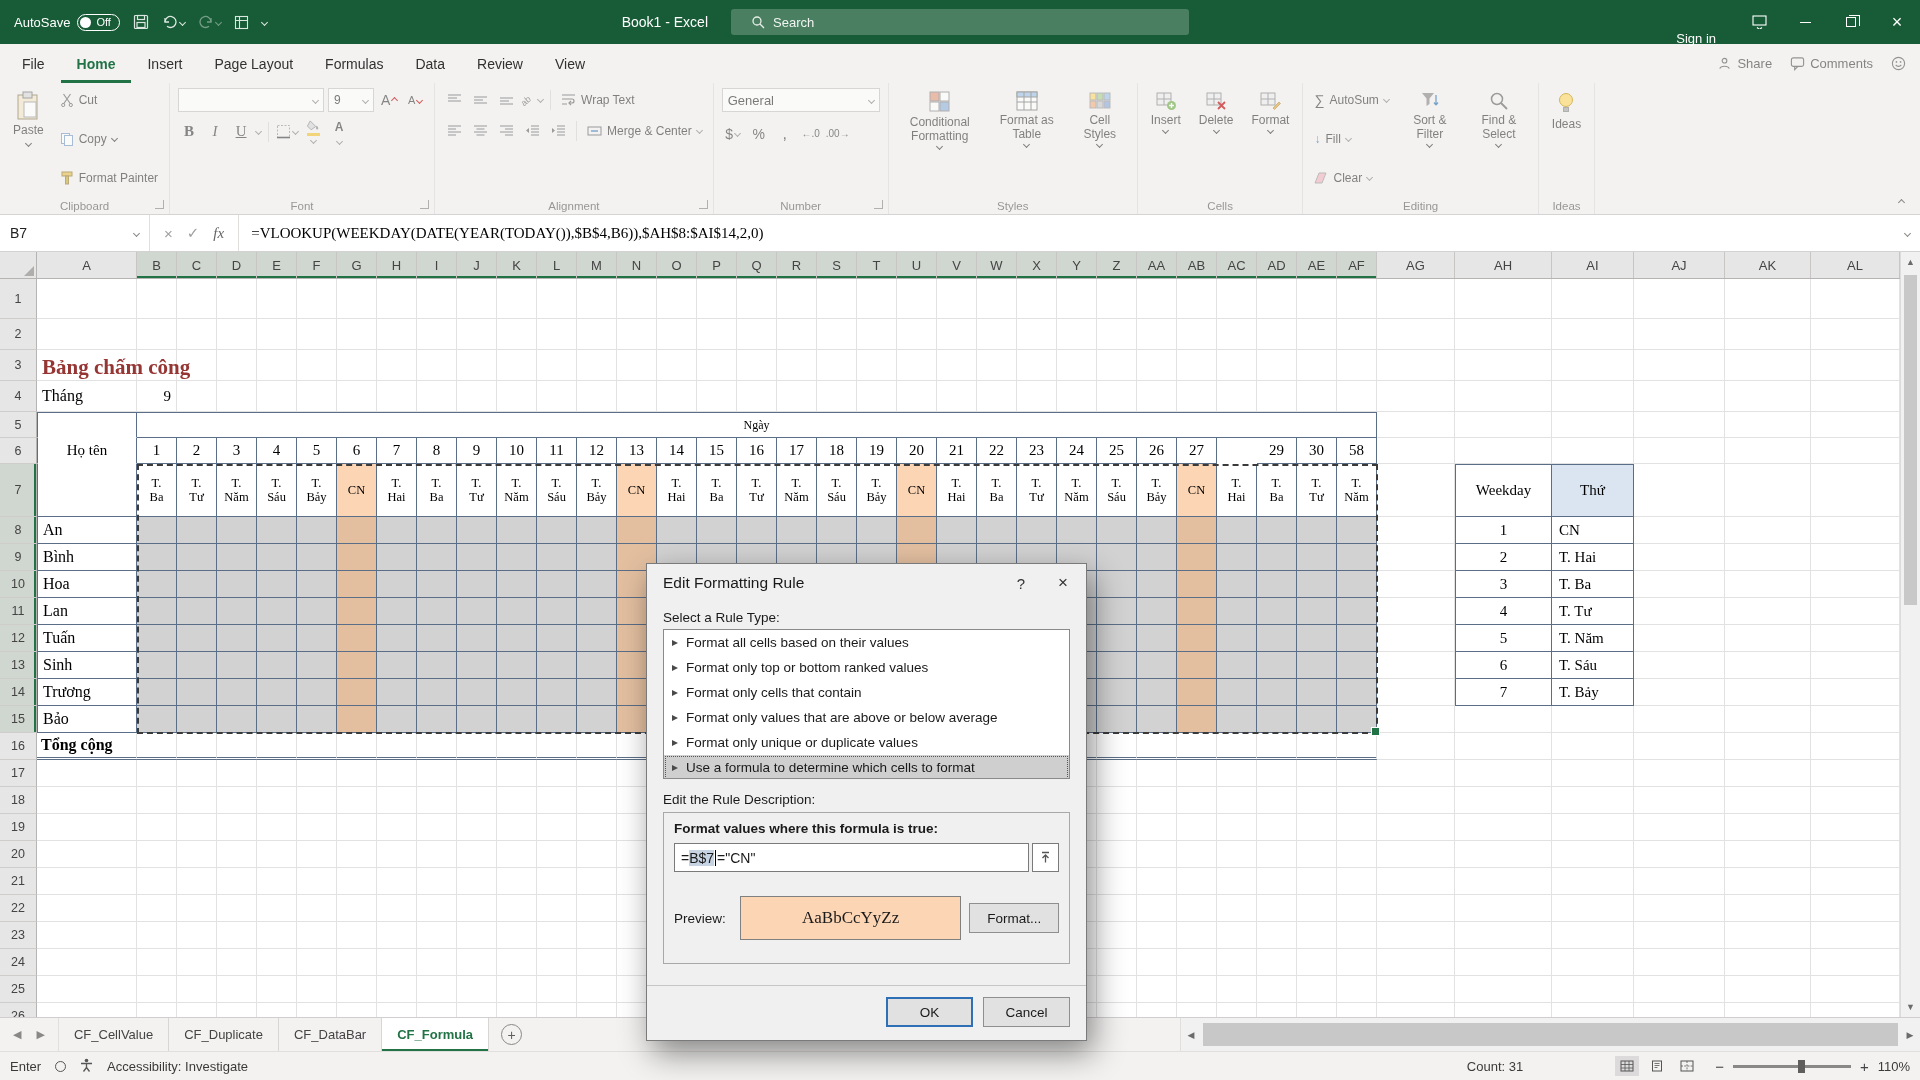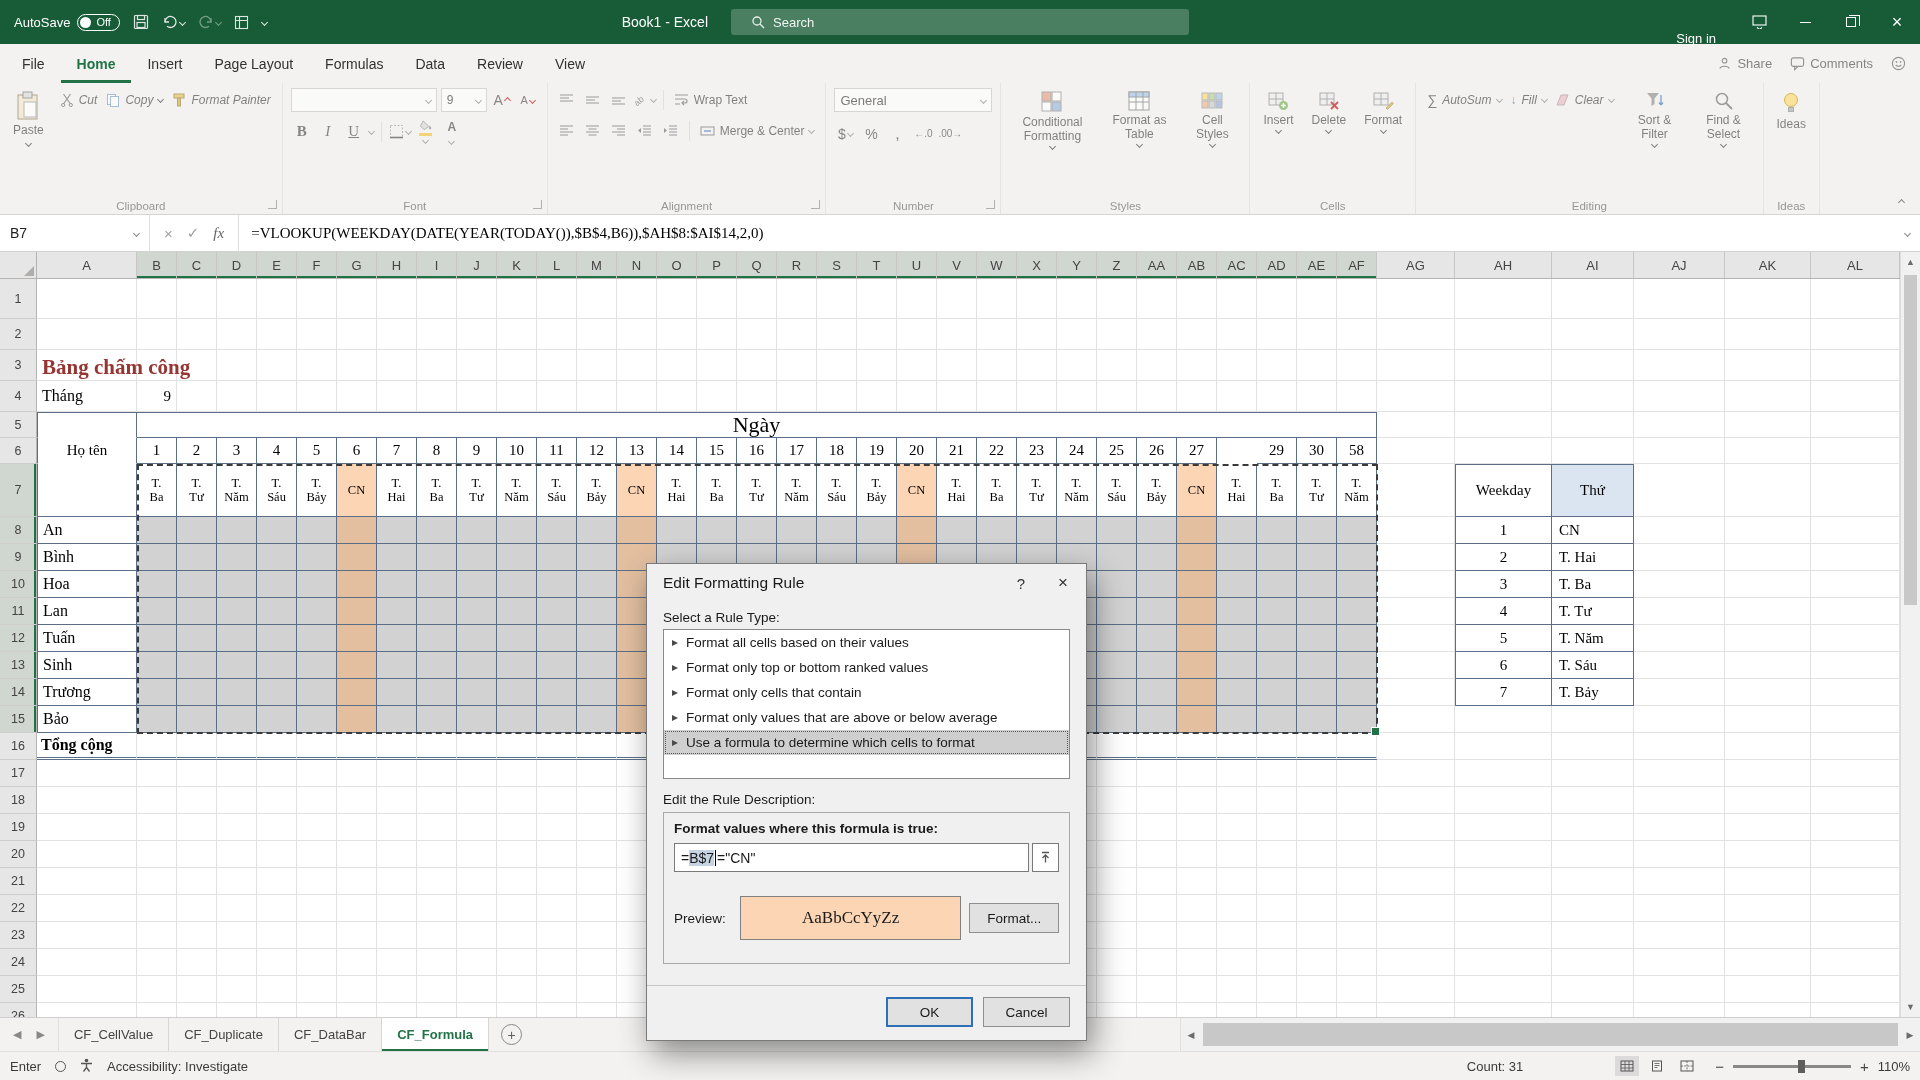--- a/index.html
+++ b/index.html
@@ -35,21 +35,21 @@
   .tr-item { display:flex; align-items:center; gap:5px; font-size:13px; color:#3b3a39; }
 
   
   .ribbon { height:132px; background:#f3f2f1; border-bottom:1px solid #d6d4d2; position:relative; }
   .rgroups { display:flex; height:100%; opacity:.62; }
   .rgroup { position:relative; flex:none; border-right:1px solid #ddd; padding:5px 8px 20px; display:flex; gap:8px; align-items:flex-start; }
   .glabel { position:absolute; bottom:2px; left:0; right:0; text-align:center; font-size:11.5px; color:#605e5c; }
   .launcher { position:absolute; bottom:5px; right:5px; width:9px; height:9px; border-right:1.5px solid #8a8886; border-bottom:1.5px solid #8a8886; }
   .bb { display:flex; flex-direction:column; align-items:center; gap:3px; padding:3px 5px; font-size:12px; color:#3b3a39; text-align:center; line-height:1.15; }
   .bb .lblwrap { display:flex; flex-direction:column; align-items:center; }
-  .smallcol { display:flex; flex-direction:row; gap:3px;font-style:italic; }
+  .smallcol { display:flex; flex-direction:column; gap:16px; }
   .sb { display:flex; align-items:center; gap:5px; font-size:12px; color:#3b3a39; height:23px; padding:0 3px; white-space:nowrap; }
   .frow { display:flex; align-items:center; gap:4px; }
   .fontbox { width:146px; height:24px; background:#fff; border:1px solid #c8c6c4; display:flex; align-items:center; padding:0 5px; }
   .sizebox { width:46px; height:24px; background:#fff; border:1px solid #c8c6c4; display:flex; align-items:center; padding:0 5px; font-size:12px; }
   .iconbtn { height:23px; min-width:22px; display:flex; align-items:center; justify-content:center; gap:2px; color:#444; }
   .b-b { font-family:"Liberation Serif",serif; font-weight:700; font-size:15px; }
   .b-i { font-family:"Liberation Serif",serif; font-style:italic; font-size:15px; }
   .b-u { font-family:"Liberation Serif",serif; text-decoration:underline; font-size:15px; }
   .colorbar { display:block; width:13px; height:3px; margin-top:1px; }
   .vsep { width:1px; height:20px; background:#d8d6d4; margin:0 3px; }
@@ -75,21 +75,21 @@
   .ch { flex:none; border-right:1px solid #c8c6c4; display:flex; align-items:center; justify-content:center; font-size:13px; color:#444; }
   .ch.sel { background:#d0d6d0; box-shadow:inset 0 -2px 0 var(--accent,#217346); }
   .gridrows { position:relative; overflow:hidden; height:calc(100% - 27px); width:1900px; background:#fff; }
   .grow { display:flex; }
   .rh { width:37px; flex:none; background:#e6e6e6; border-right:1px solid #b6b4b2; border-bottom:1px solid #cfcdcb; font-size:12.5px; color:#444; display:flex; align-items:center; justify-content:center; }
   .rh.sel { background:#d0d6d0; box-shadow:inset -2px 0 0 var(--accent,#217346); }
   .cell { flex:none; border-right:1px solid #e2e2e2; border-bottom:1px solid #e2e2e2; background:#fff; font-family:"Liberation Serif","DejaVu Serif",serif; font-size:15px; color:#000; display:flex; align-items:center; overflow:hidden; }
   .serifL { padding-left:5px; font-size:16px; }
   .serifR { justify-content:flex-end; padding-right:5px; }
   .tbl { border-right:1px solid var(--table-border,#5b6e87); border-bottom:1px solid var(--table-border,#5b6e87); }
-  .ngay { justify-content:center; border-top:1px solid var(--table-border,#5b6e87); font-size:22px; }
+  .ngay { justify-content:center; border-top:1px solid var(--table-border,#5b6e87); font-size:12px; }
   .dayNum { justify-content:center; }
   .wd { flex-direction:column; justify-content:center; align-items:center; font-size:12.5px; line-height:1.15; text-align:center; }
   .wd.cn { background:var(--peach,#fcd5b4); }
   .body.gsel { background:var(--selection-gray,#d2d2d2); }
   .body.cnsel { background:var(--peach-selected,#e3bfa0); }
   .mA { border-left:1px solid var(--table-border,#5b6e87); border-right:1px solid var(--table-border,#5b6e87); border-bottom-color:transparent; }
   .mAt { border-top:1px solid var(--table-border,#5b6e87); }
   .mAb { border-bottom:1px solid var(--table-border,#5b6e87); }
   .hoTen { justify-content:center; font-size:15px; }
   .nameCell { padding-left:5px; font-size:16px; border-left:1px solid var(--table-border,#5b6e87); border-right:1px solid var(--table-border,#5b6e87); border-bottom:1px solid var(--table-border,#5b6e87); }
@@ -1816,20 +1816,24 @@
             <span>Format only top or bottom ranked values</span>
           </div>
           <div class="ritem">
             <span class="rbullet"></span>
             <span>Format only cells that contain</span>
           </div>
           <div class="ritem">
             <span class="rbullet"></span>
             <span>Format only values that are above or below average</span>
           </div>
+          <div class="ritem">
+            <span class="rbullet"></span>
+            <span>Format only unique or duplicate values</span>
+          </div>
           <div class="ritem rsel">
             <span class="rbullet"></span>
             <span>Use a formula to determine which cells to format</span>
           </div>
         </div>
       <div class="dlabel dlabel2">Edit the Rule Description:</div>
       <div class="dpanel">
         <div class="flabel">Format values where this formula is true:</div>
         <div class="finputrow">
           <div class="finput">

